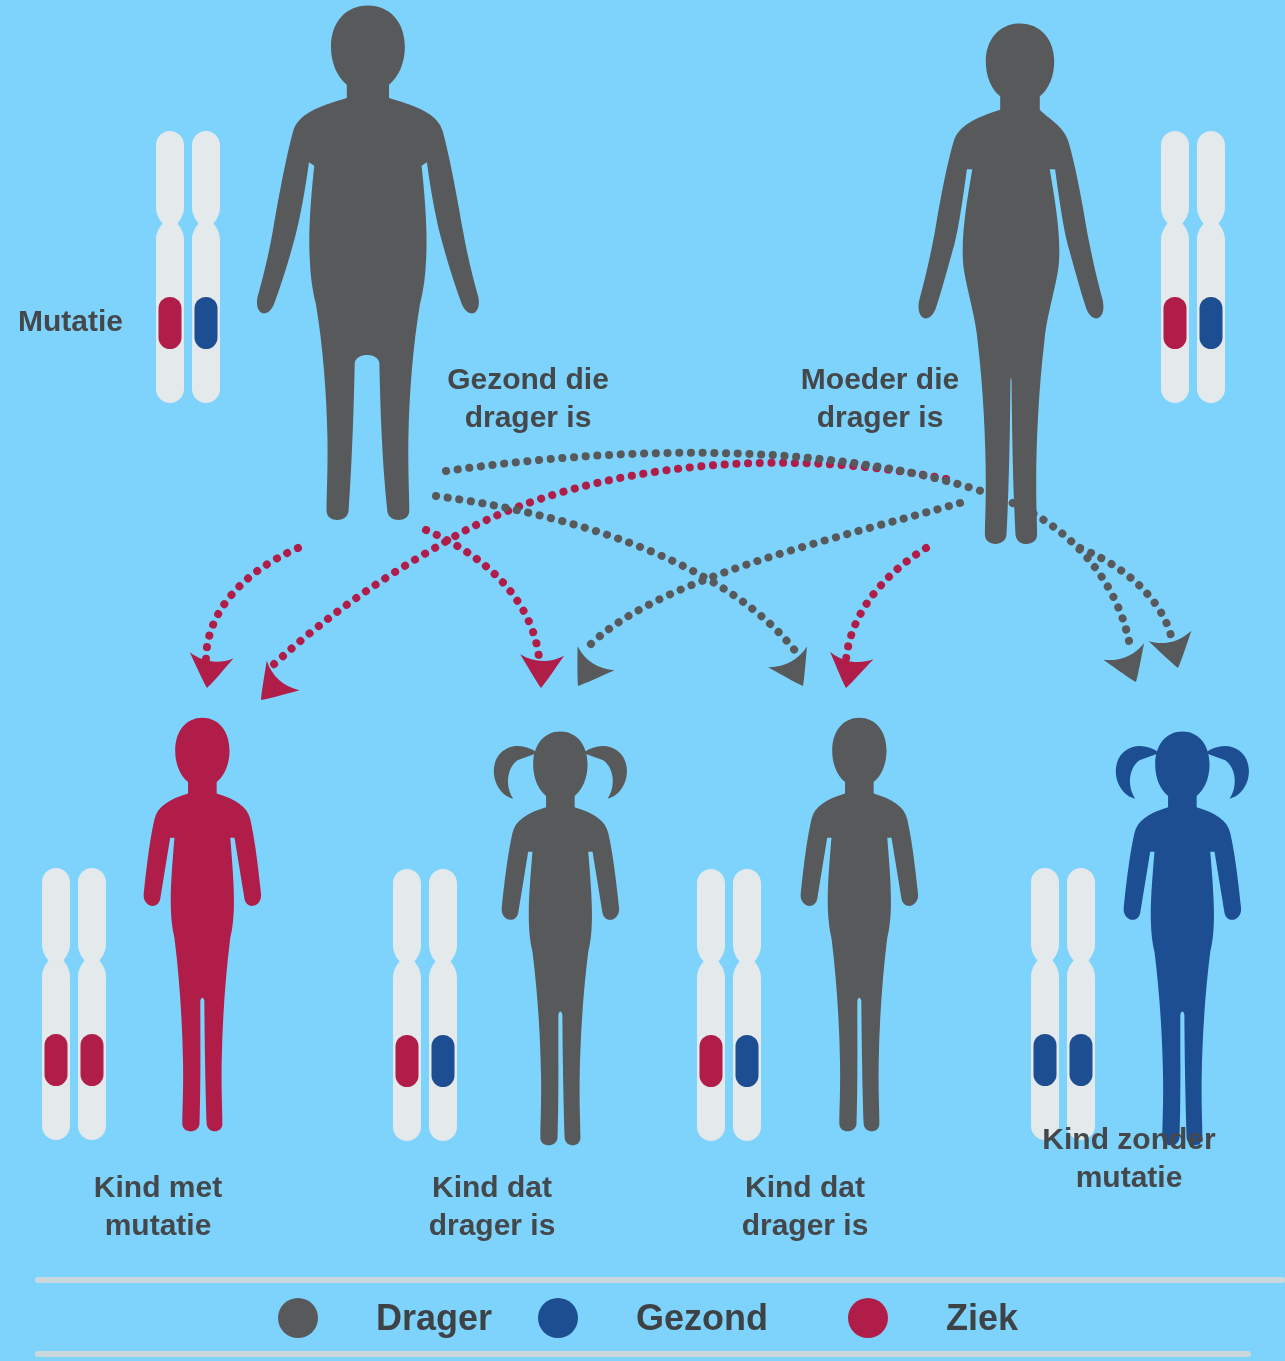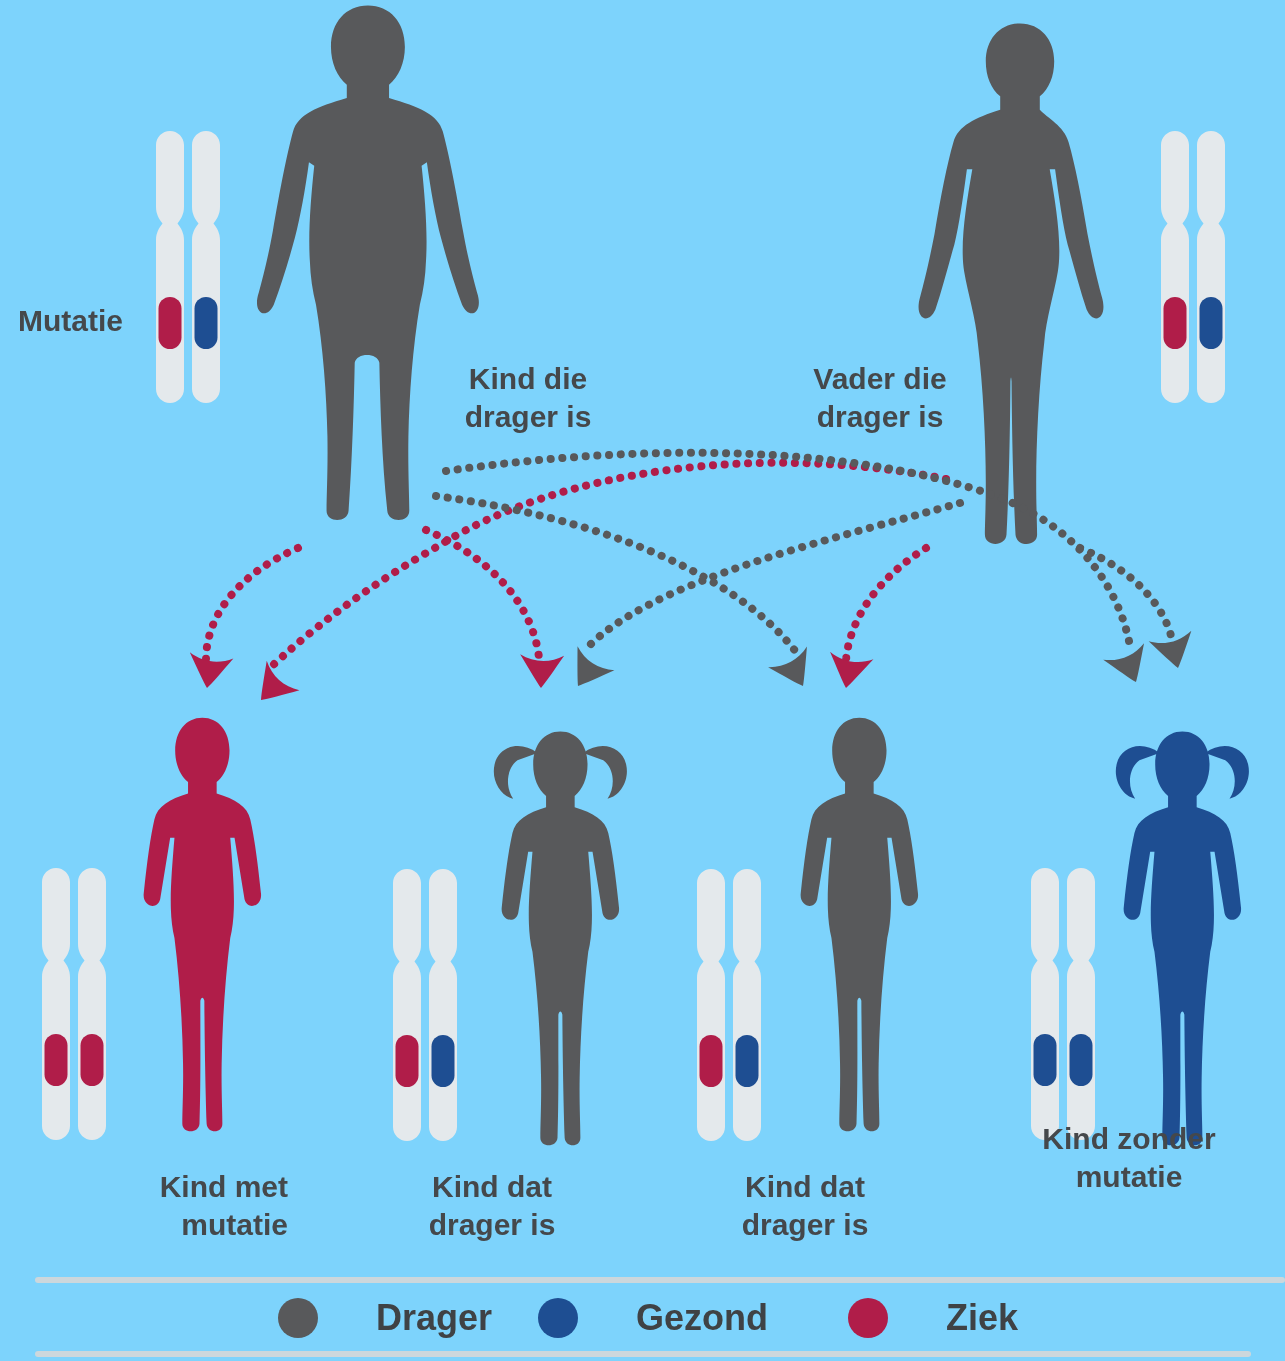--- a/index.html
+++ b/index.html
@@ -142,29 +142,29 @@
       <use href="#chromatid" x="0" fill="#e4e9ec"></use>
       <use href="#chromatid" x="36" fill="#e4e9ec"></use>
       <rect x="2.5" y="166" width="23" height="52" rx="11.5" fill="#1e4e92"></rect>
       <rect x="38.5" y="166" width="23" height="52" rx="11.5" fill="#1e4e92"></rect>
     </g>
   </svg>
 
   <div class="mutatie">Mutatie</div>
 
   <div class="lbl" style="left:388px;top:360px;width:280px;">
-    <span>Kind die</span>
+    <span>Gezond die</span>
     <span>drager is</span>
   </div>
   <div class="lbl" style="left:740px;top:360px;width:280px;">
-    <span>Vader die</span>
-    <span>drager is</span>
-  </div>
-
-  <div class="lbl" style="left:28px;top:1168px;width:260px;text-align:right;">
+    <span>Moeder die</span>
+    <span>drager is</span>
+  </div>
+
+  <div class="lbl" style="left:28px;top:1168px;width:260px;">
     <span>Kind met</span>
     <span>mutatie</span>
   </div>
   <div class="lbl" style="left:362px;top:1168px;width:260px;">
     <span>Kind dat</span>
     <span>drager is</span>
   </div>
   <div class="lbl" style="left:675px;top:1168px;width:260px;">
     <span>Kind dat</span>
     <span>drager is</span>

